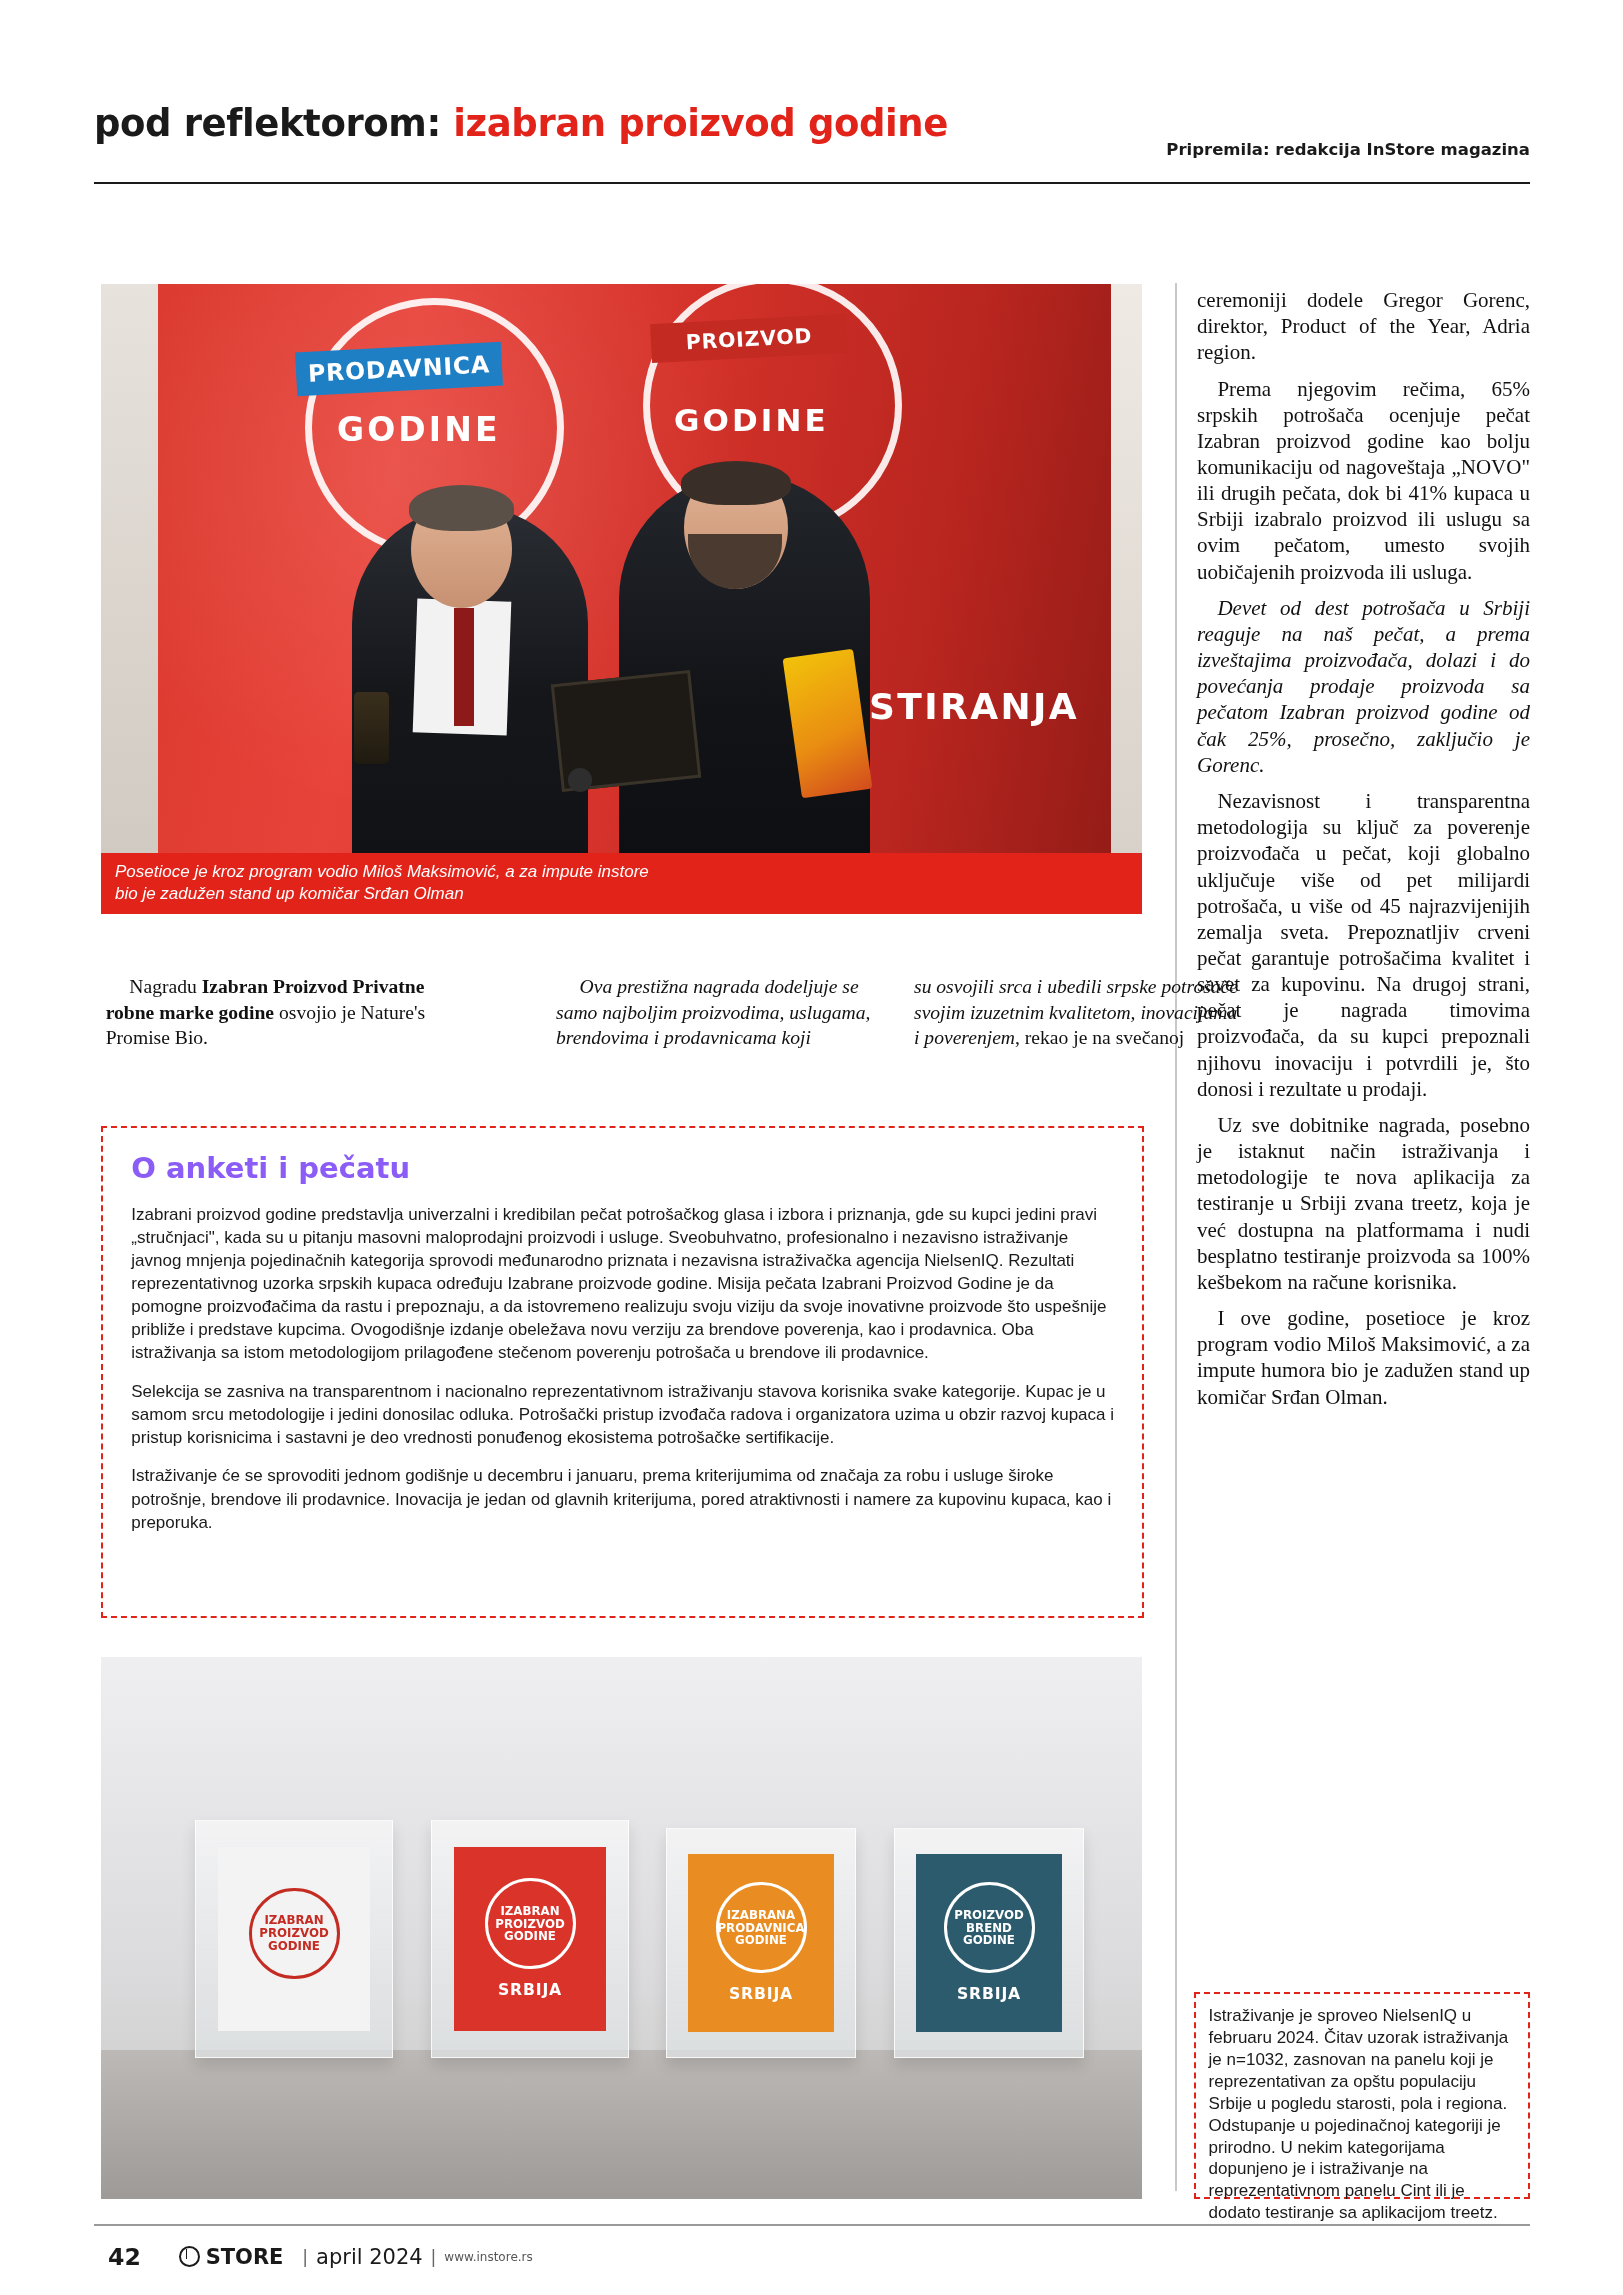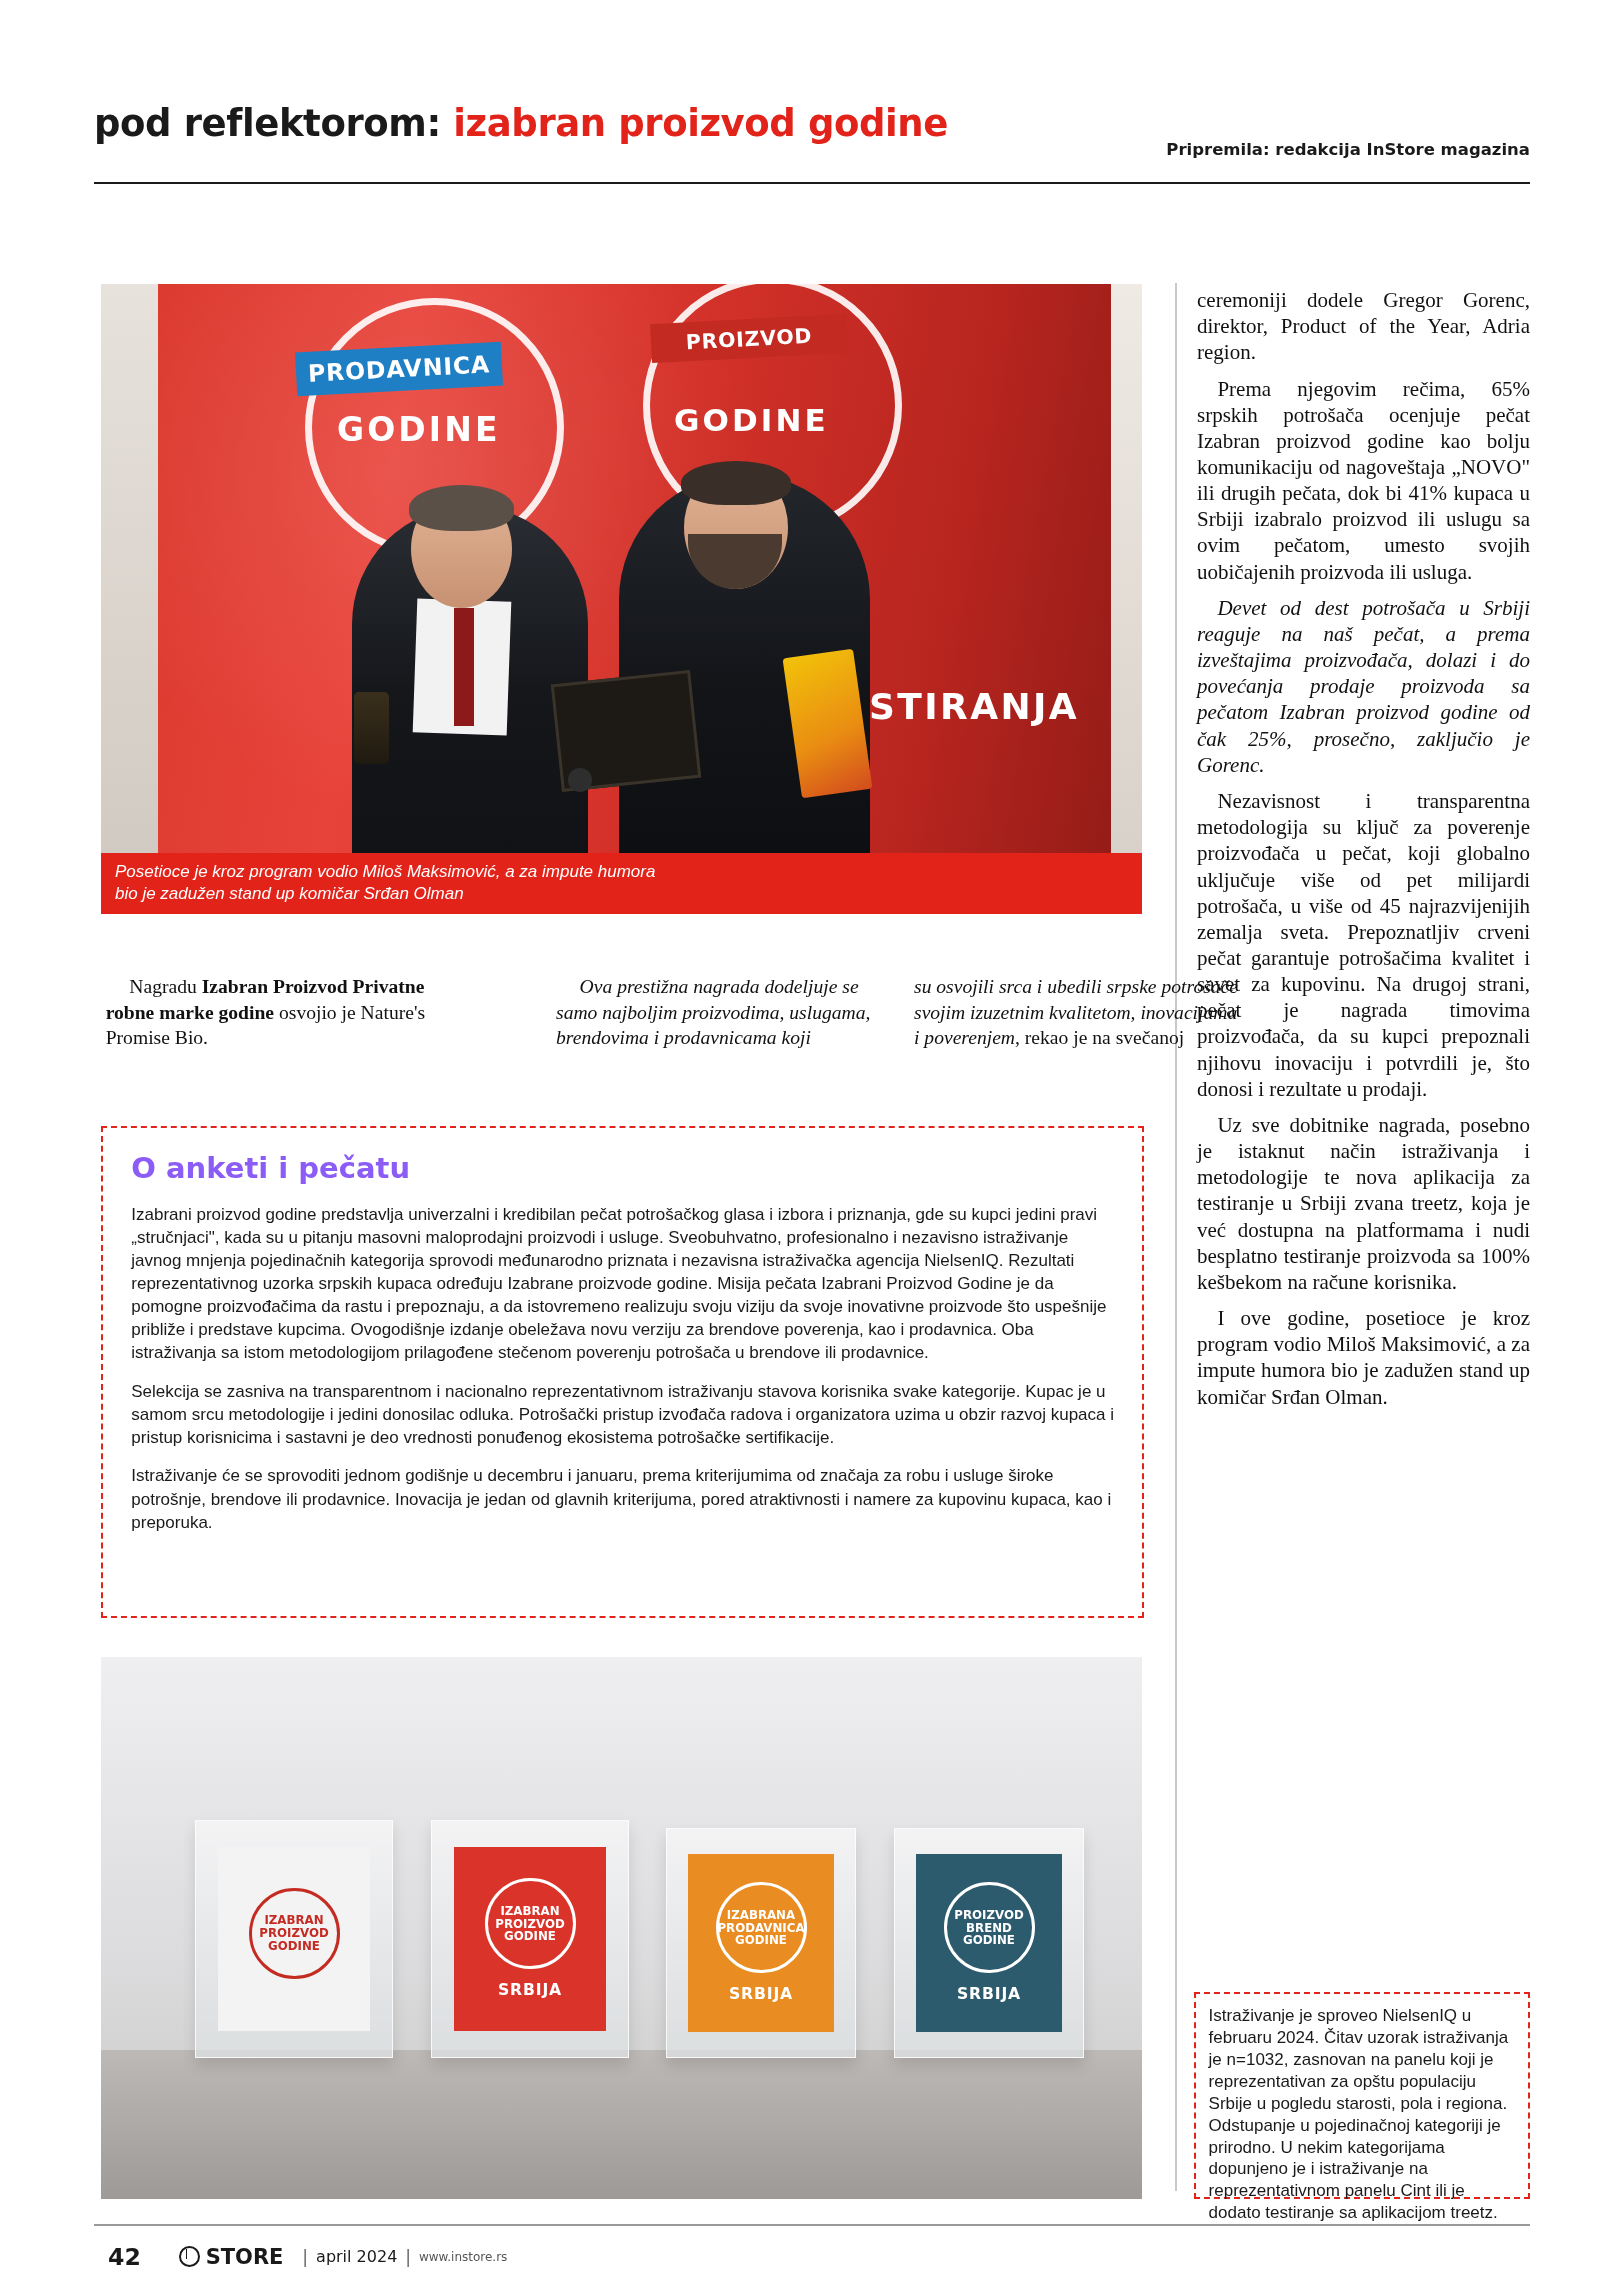--- a/index.html
+++ b/index.html
@@ -379,21 +379,21 @@
     position: relative;
   }
   #footer-logo .mark::after {
     content: "";
     position: absolute;
     left: 4.7px; top: 1.6px;
     width: 1.6px; height: 9.4px;
     background: #1a1a1a;
   }
   #footer-sep { color: #666; font-size: 17.3px; margin: 0 7.9px; }
-  #footer-date { font-size: 16px; color: #1a1a1a; }
+  #footer-date { font-size: 21px; color: #1a1a1a; }
   #footer-url { font-size: 12px; color: #555; }
 </style>
 </head>
 <body>
 
 <div id="header">
   <div id="header-title">
     <span class="black">pod reflektorom:</span>
     <span class="red">izabran proizvod godine</span>
   </div>
@@ -423,21 +423,21 @@
   <div class="ph-hair" id="ph-hair1"></div>
   <div class="ph-hair" id="ph-hair2"></div>
   <div class="ph-hair" id="ph-beard"></div>
   <div id="ph-frame"></div>
   <div id="ph-mic"></div>
   <div id="ph-bottle"></div>
   <div id="ph-pack"></div>
 </div>
 
 <div id="photo-top-caption">
-  <div>Posetioce je kroz program vodio Miloš Maksimović, a za impute humora</div>
+  <div>Posetioce je kroz program vodio Miloš Maksimović, a za impute instore</div>
   <div>bio je zadužen stand up komičar Srđan Olman</div>
 </div>
 
 <div id="intro">
   <div class="intro-col" id="intro-col-1">
     <span class="intro-indent"></span><span>Nagradu </span><b>Izabran Proizvod Privatne robne marke godine</b><span> osvojio je Nature's Promise Bio.</span>
   </div>
   <div class="intro-col" id="intro-col-2" style="font-style:italic">
     <span class="intro-indent"></span><span>Ova prestižna nagrada dodeljuje se samo najboljim proizvodima, uslugama, brendovima i prodavnicama koji</span>
   </div>

